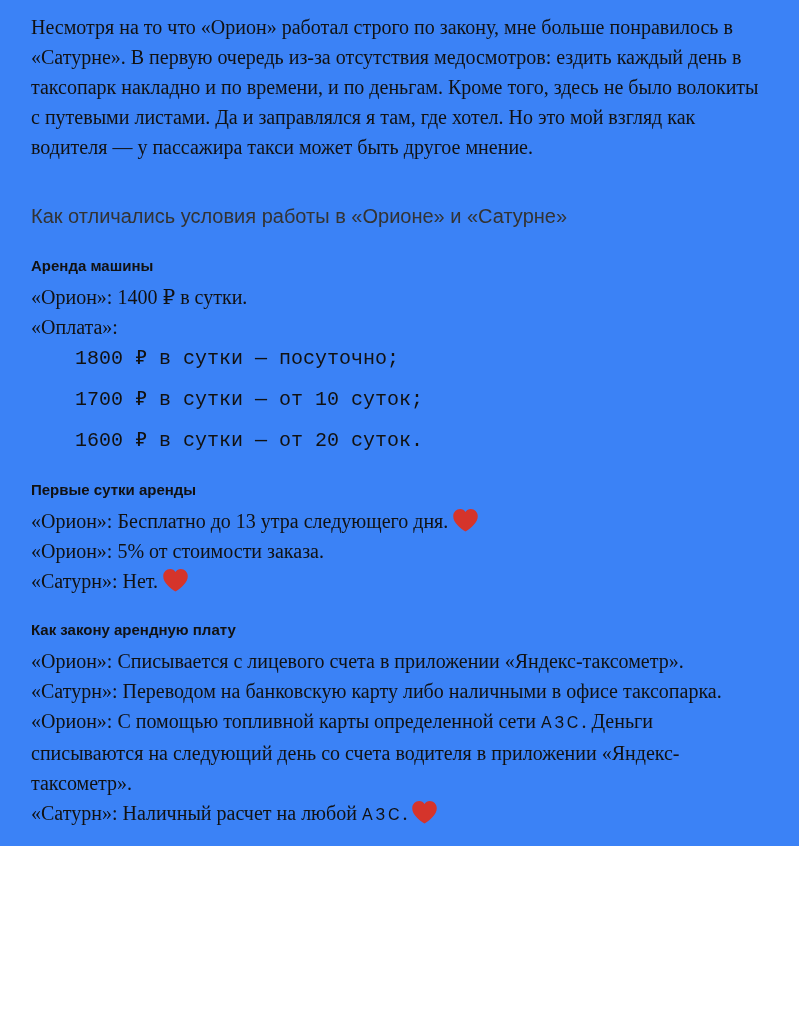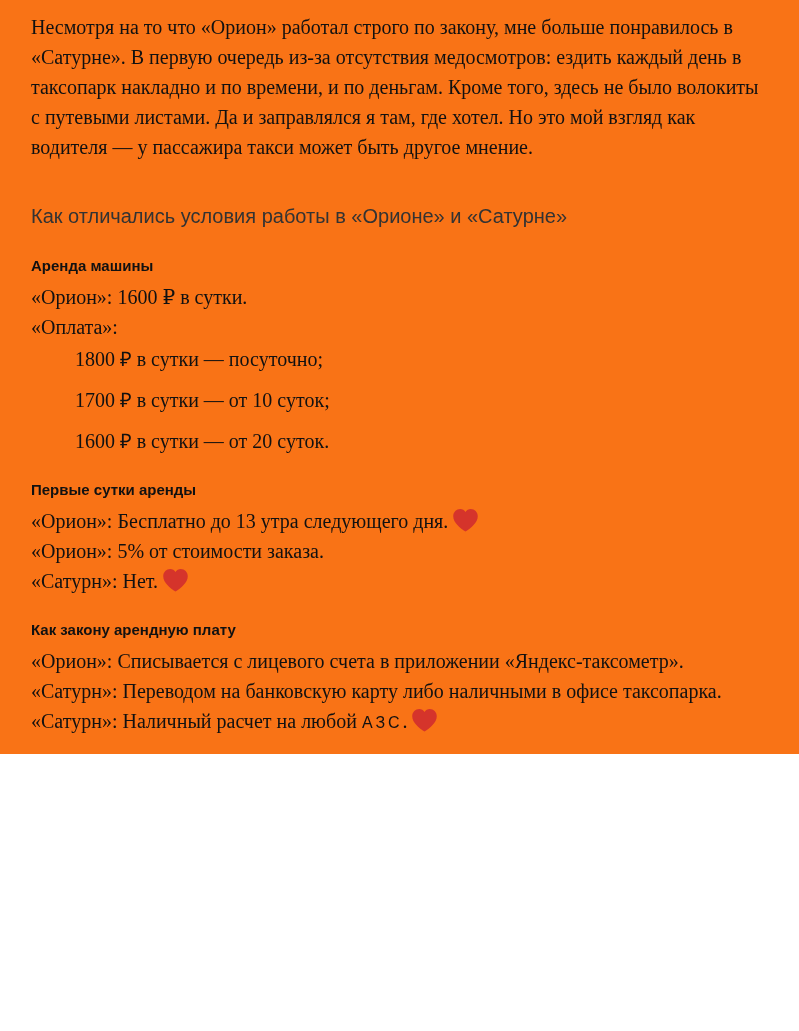--- a/index.html
+++ b/index.html
@@ -4,21 +4,21 @@
 <style>
   html, body {
     margin: 0;
     padding: 0;
     background: #ffffff;
   }
   .article {
     width: 799px;
     box-sizing: border-box;
     padding: 12px 32px 16px 31px;
-    background: #f97316;
+    background: #3b82f6;
   }
   
   .intro {
     margin: 0;
     font-family: "Liberation Serif", "DejaVu Serif", serif;
     font-size: 20px;
     line-height: 30px;
     color: #111111;
   }
   
@@ -48,21 +48,21 @@
     color: #111111;
   }
   
   .rate-list {
     margin: 2px 0 0 0;
     padding: 0 0 0 44px;
     list-style: none;
   }
   .rate-list li {
     margin: 0 0 11px 0;
-    font-family: Liberation Serif, serif;
+    font-family: Liberation Mono, monospace;
     font-size: 20px;
     line-height: 30px;
     color: #111111;
   }
   
   .abbr {
     font-family: "Liberation Sans", "DejaVu Sans", sans-serif;
     font-size: 16px;
     letter-spacing: 3px;
     color: #111111;
@@ -81,21 +81,21 @@
 <body>
 
 <div class="article">
 
   <p class="intro">Несмотря на то что «Орион» работал строго по закону, мне больше понравилось в «Сатурне». В первую очередь из-за отсутствия медосмотров: ездить каждый день в таксопарк накладно и по времени, и по деньгам. Кроме того, здесь не было волокиты с путевыми листами. Да и заправлялся я там, где хотел. Но это мой взгляд как водителя — у пассажира такси может быть другое мнение.</p>
 
   <h2 class="heading">Как отличались условия работы в «Орионе» и «Сатурне»</h2>
 
   <div>
     <h3 class="sub-title">Аренда машины</h3>
-    <p class="line">«Орион»: 1600 ₽ в сутки.</p>
+    <p class="line">«Орион»: 1400 ₽ в сутки.</p>
     <p class="line">«Оплата»:</p>
     <ul class="rate-list">
       <li>1800 ₽ в сутки — посуточно;</li>
       <li>1700 ₽ в сутки — от 10 суток;</li>
       <li>1600 ₽ в сутки — от 20 суток.</li>
     </ul>
   </div>
 
   <div>
     <h3 class="sub-title">Первые сутки аренды</h3>
@@ -111,18 +111,19 @@
           </svg></span></p>
   </div>
 
   <div>
     <h3 class="sub-title">Как закону арендную плату</h3>
     <p class="line">«Орион»: Списывается с лицевого счета в приложении «Яндекс-таксометр».</p>
     <p class="line">«Сатурн»: Переводом на банковскую карту либо наличными в офисе таксопарка.</p>
   </div>
 
   <div>
+    <p class="line"><span>«Орион»: С помощью топливной карты определенной сети </span><span class="abbr">АЗС</span><span>. Деньги списываются на следующий день со счета водителя в приложении «Яндекс-таксометр».</span></p>
     <p class="line"><span>«Сатурн»: Наличный расчет на любой </span><span class="abbr">АЗС</span><span>.</span><span class="heart"><svg viewBox="0 0 32 30">
             <path fill="#d5342b" d="M16 29.3 C9.2 24.7 0 17.9 0 9.3 C0 4.2 4.1 0 9.2 0 C12 0 14.5 1.5 16 3.9 C17.5 1.5 20 0 22.8 0 C27.9 0 32 4.2 32 9.3 C32 17.9 22.8 24.7 16 29.3 Z"></path>
           </svg></span></p>
   </div>
 
 </div>
 
 </body></html>

